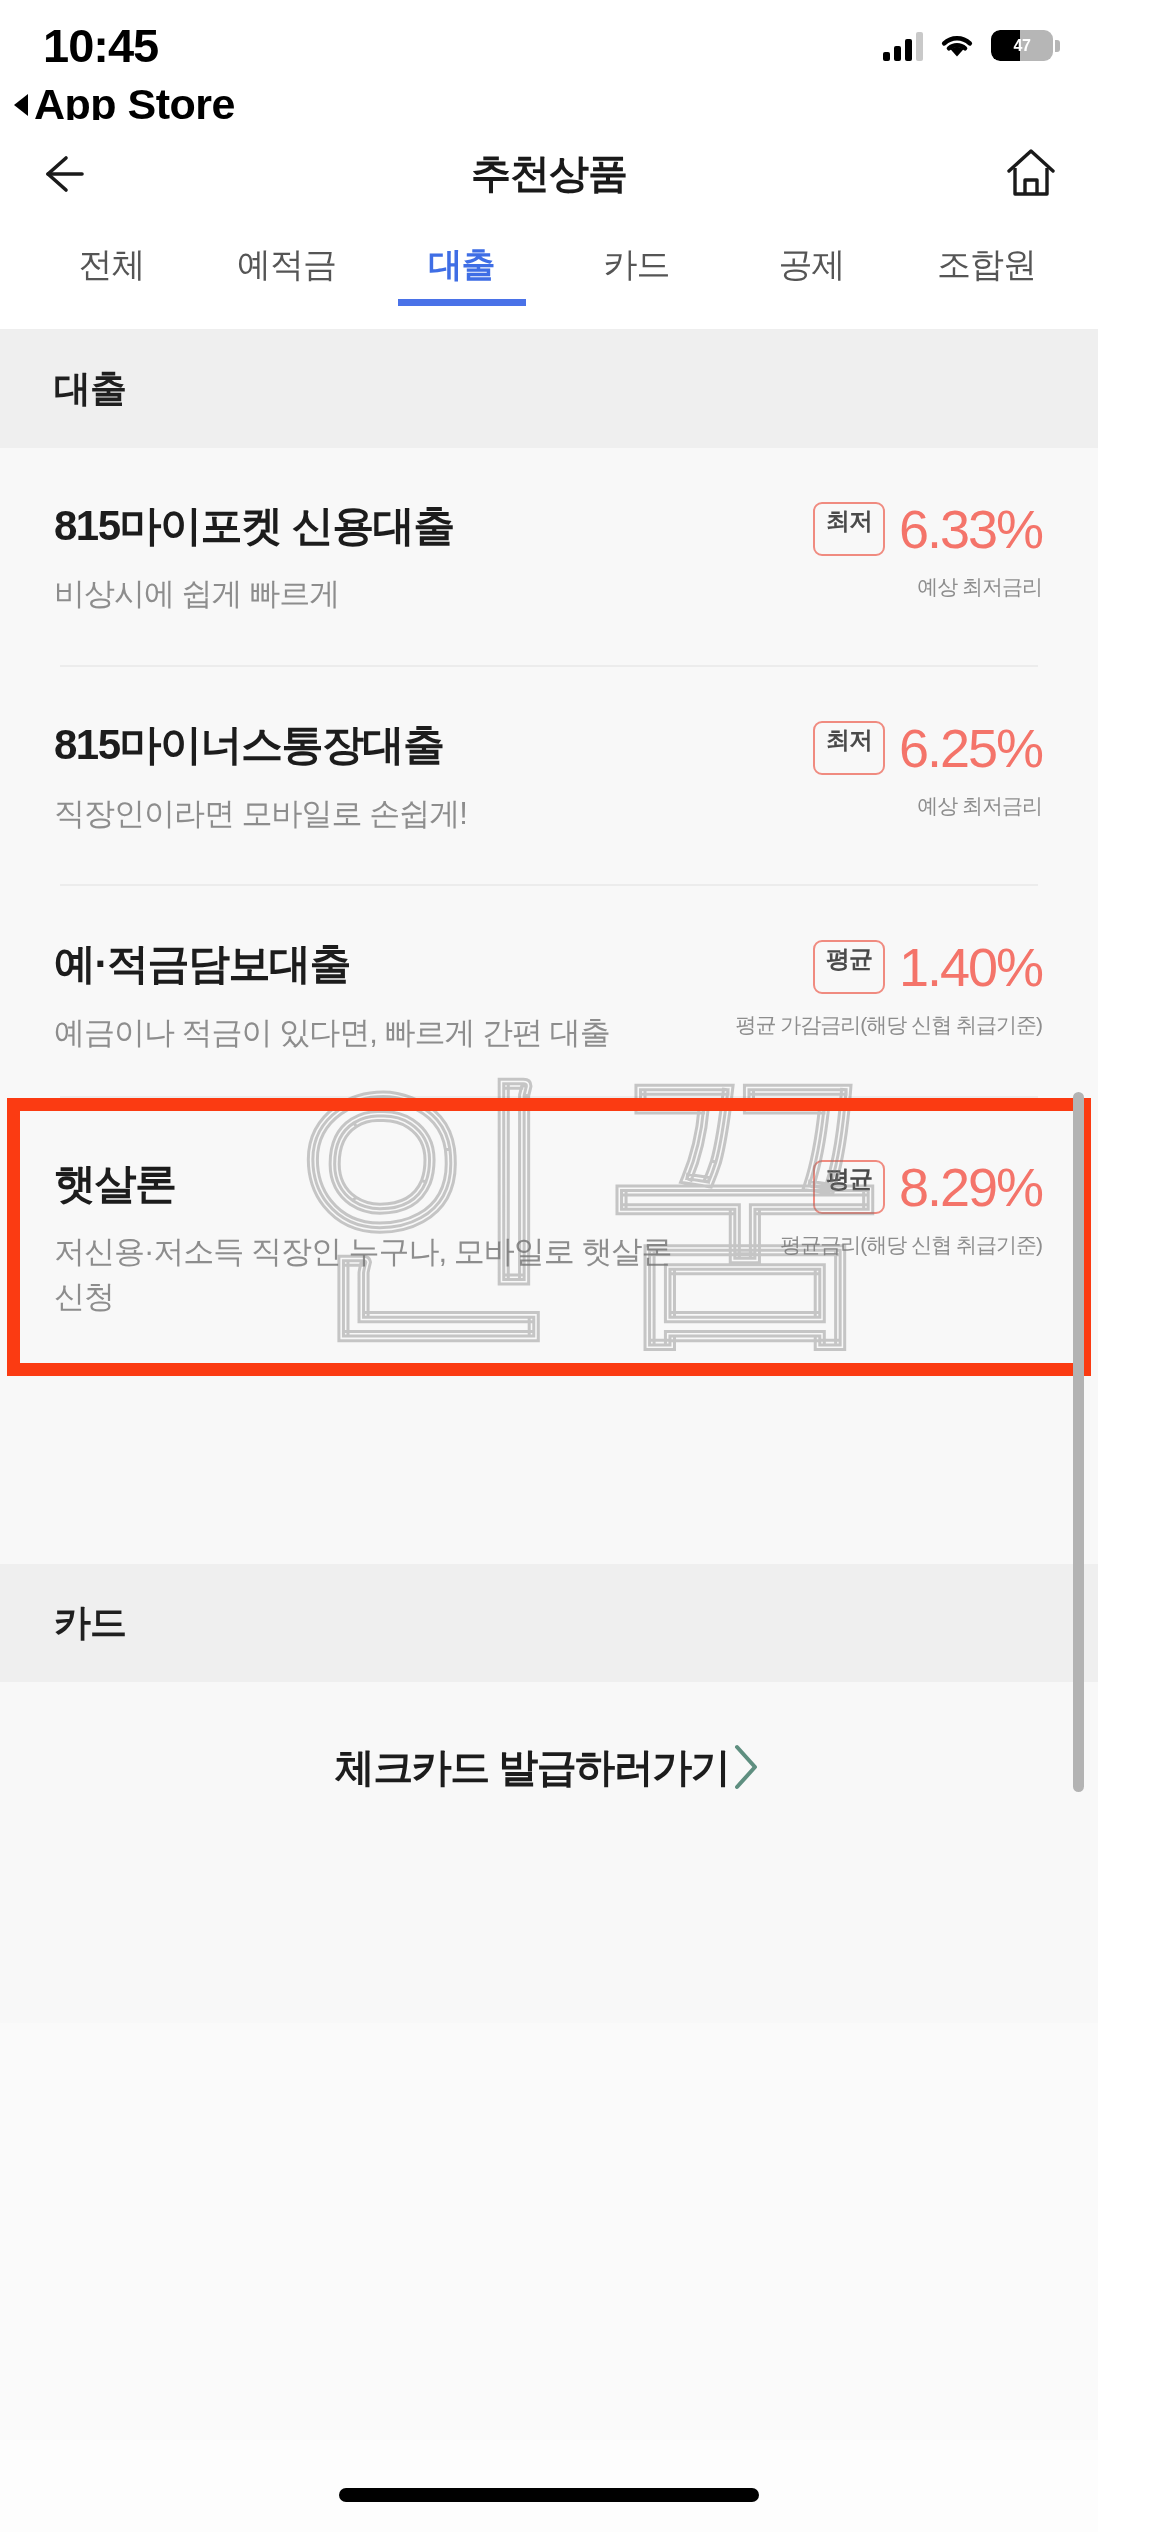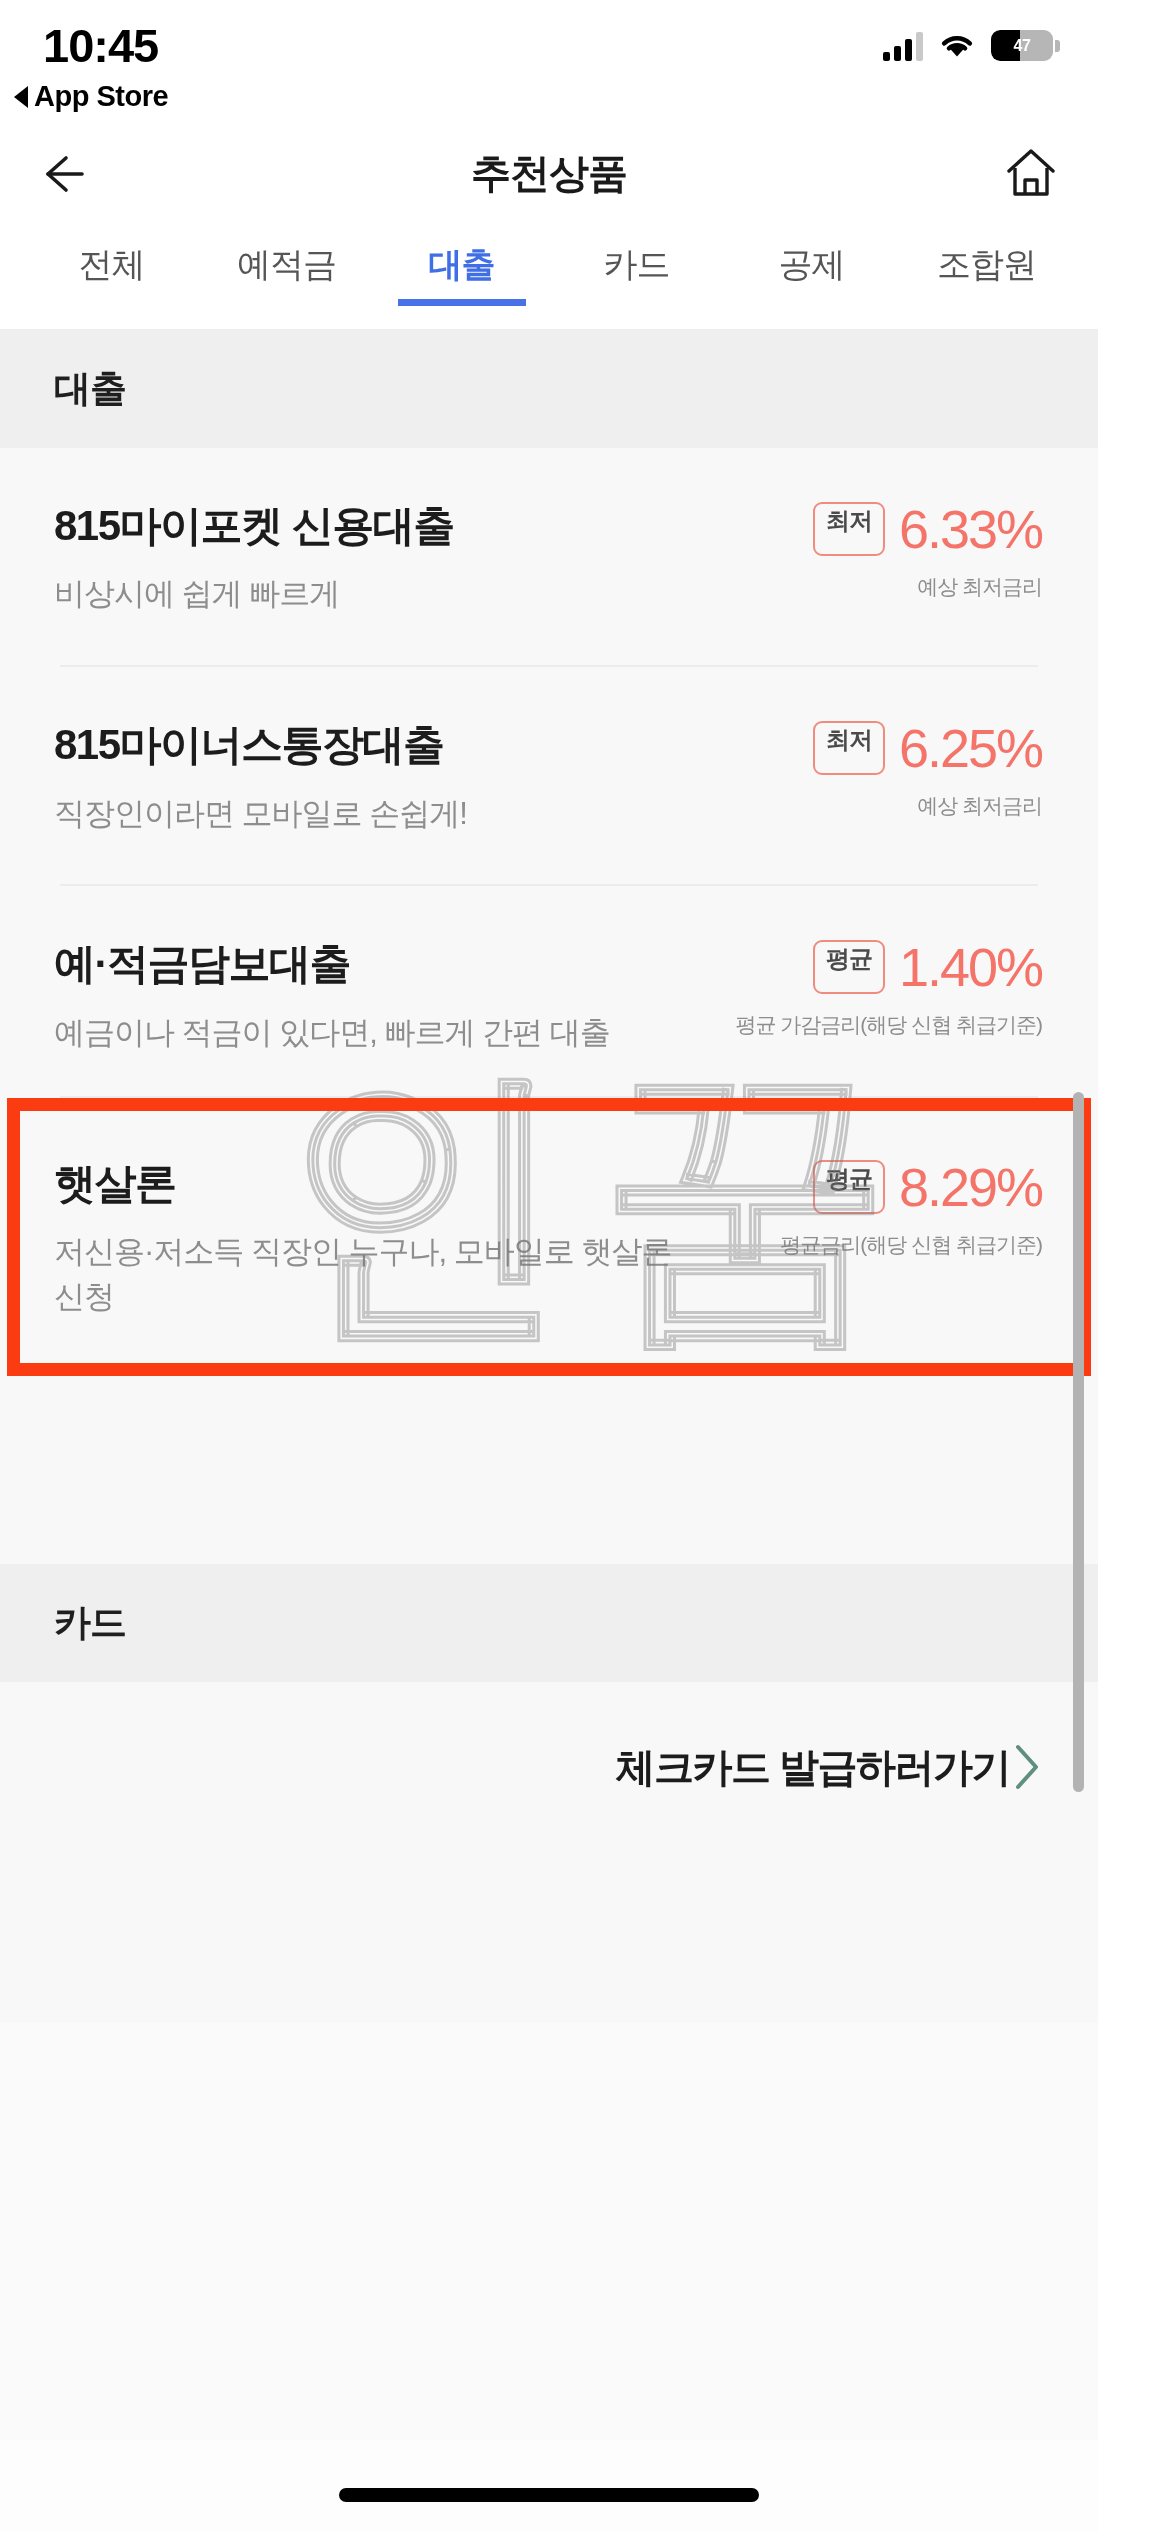--- a/index.html
+++ b/index.html
@@ -12,21 +12,21 @@
   .phone { position:relative; width:1098px; height:2532px; background:#fafafa; overflow:hidden; }
 
   
   .statusbar { position:relative; height:120px; background:#ffffff; }
   .sb-time {
     position:absolute; left:43px; top:18px;
     font-size:47px; font-weight:bold; color:#000; letter-spacing:-1px;
   }
   .sb-back {
     position:absolute; left:14px; top:80px;
-    font-size:29px; font-weight:bold; color:#000;
+    font-size:43px; font-weight:bold; color:#000;
     display:flex; align-items:center; gap:4px; letter-spacing:-0.5px;
   }
   .sb-back .tri {
     width:0;height:0;border-top:11px solid transparent;border-bottom:11px solid transparent;
     border-right:14px solid #000; display:inline-block; margin-right:2px;
   }
   .sb-right { position:absolute; right:38px; top:30px; display:flex; align-items:center; gap:16px; }
   .bars { display:flex; align-items:flex-end; gap:4px; height:30px; }
   .bars i { display:block; width:7px; background:#000; border-radius:2px; }
   .bars i:nth-child(1){height:9px;}
@@ -130,21 +130,21 @@
 
   
   .scrollbar {
     position:absolute; right:14px; top:1092px; width:11px; height:700px;
     background:#b3b3b3; border-radius:6px; z-index:7;
   }
 
   
   .link-row {
     position:relative; background:#f8f8f8; display:flex; align-items:center;
-    justify-content:flex-end; padding:58px 54px 58px 54px;
+    justify-content:center; padding:58px 54px 58px 54px;
   }
   .link-row .label { font-size:40px; font-weight:bold; color:#1c1c1c; letter-spacing:-1.5px; }
   .chev { width:34px; height:52px; flex-shrink:0; }
 
   .spacer-gap { height:40px; background:#f8f8f8; }
   .bottom-pad { background:#f8f8f8; }
 
   
   .home-indicator {
     position:absolute; left:50%; transform:translateX(-50%);

